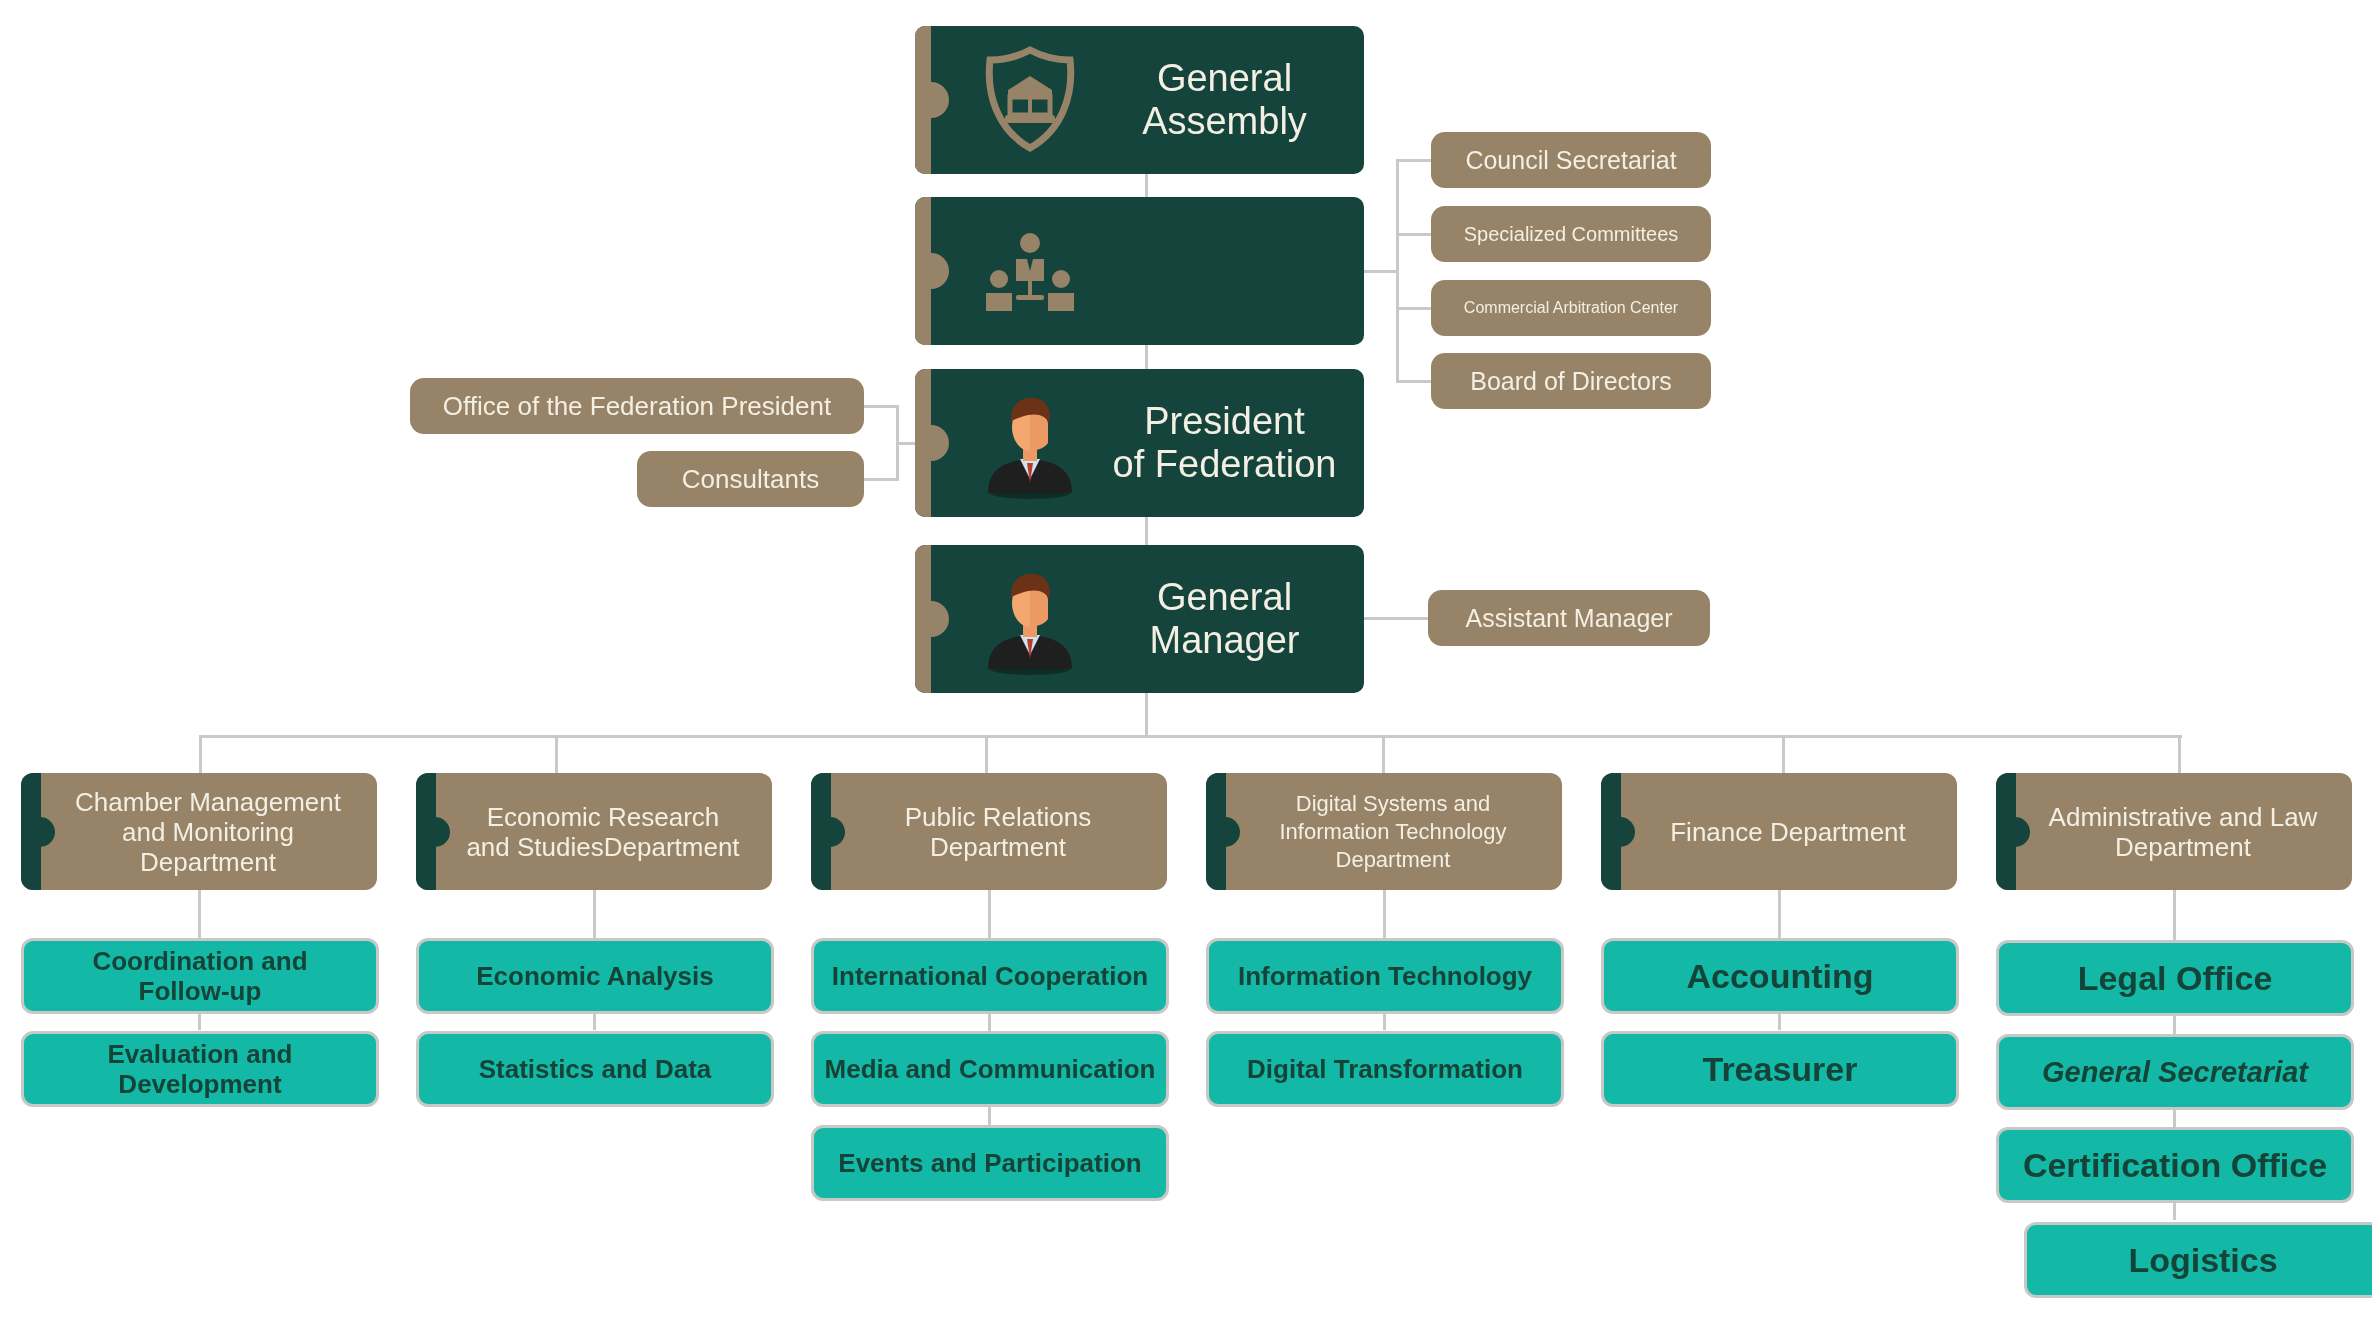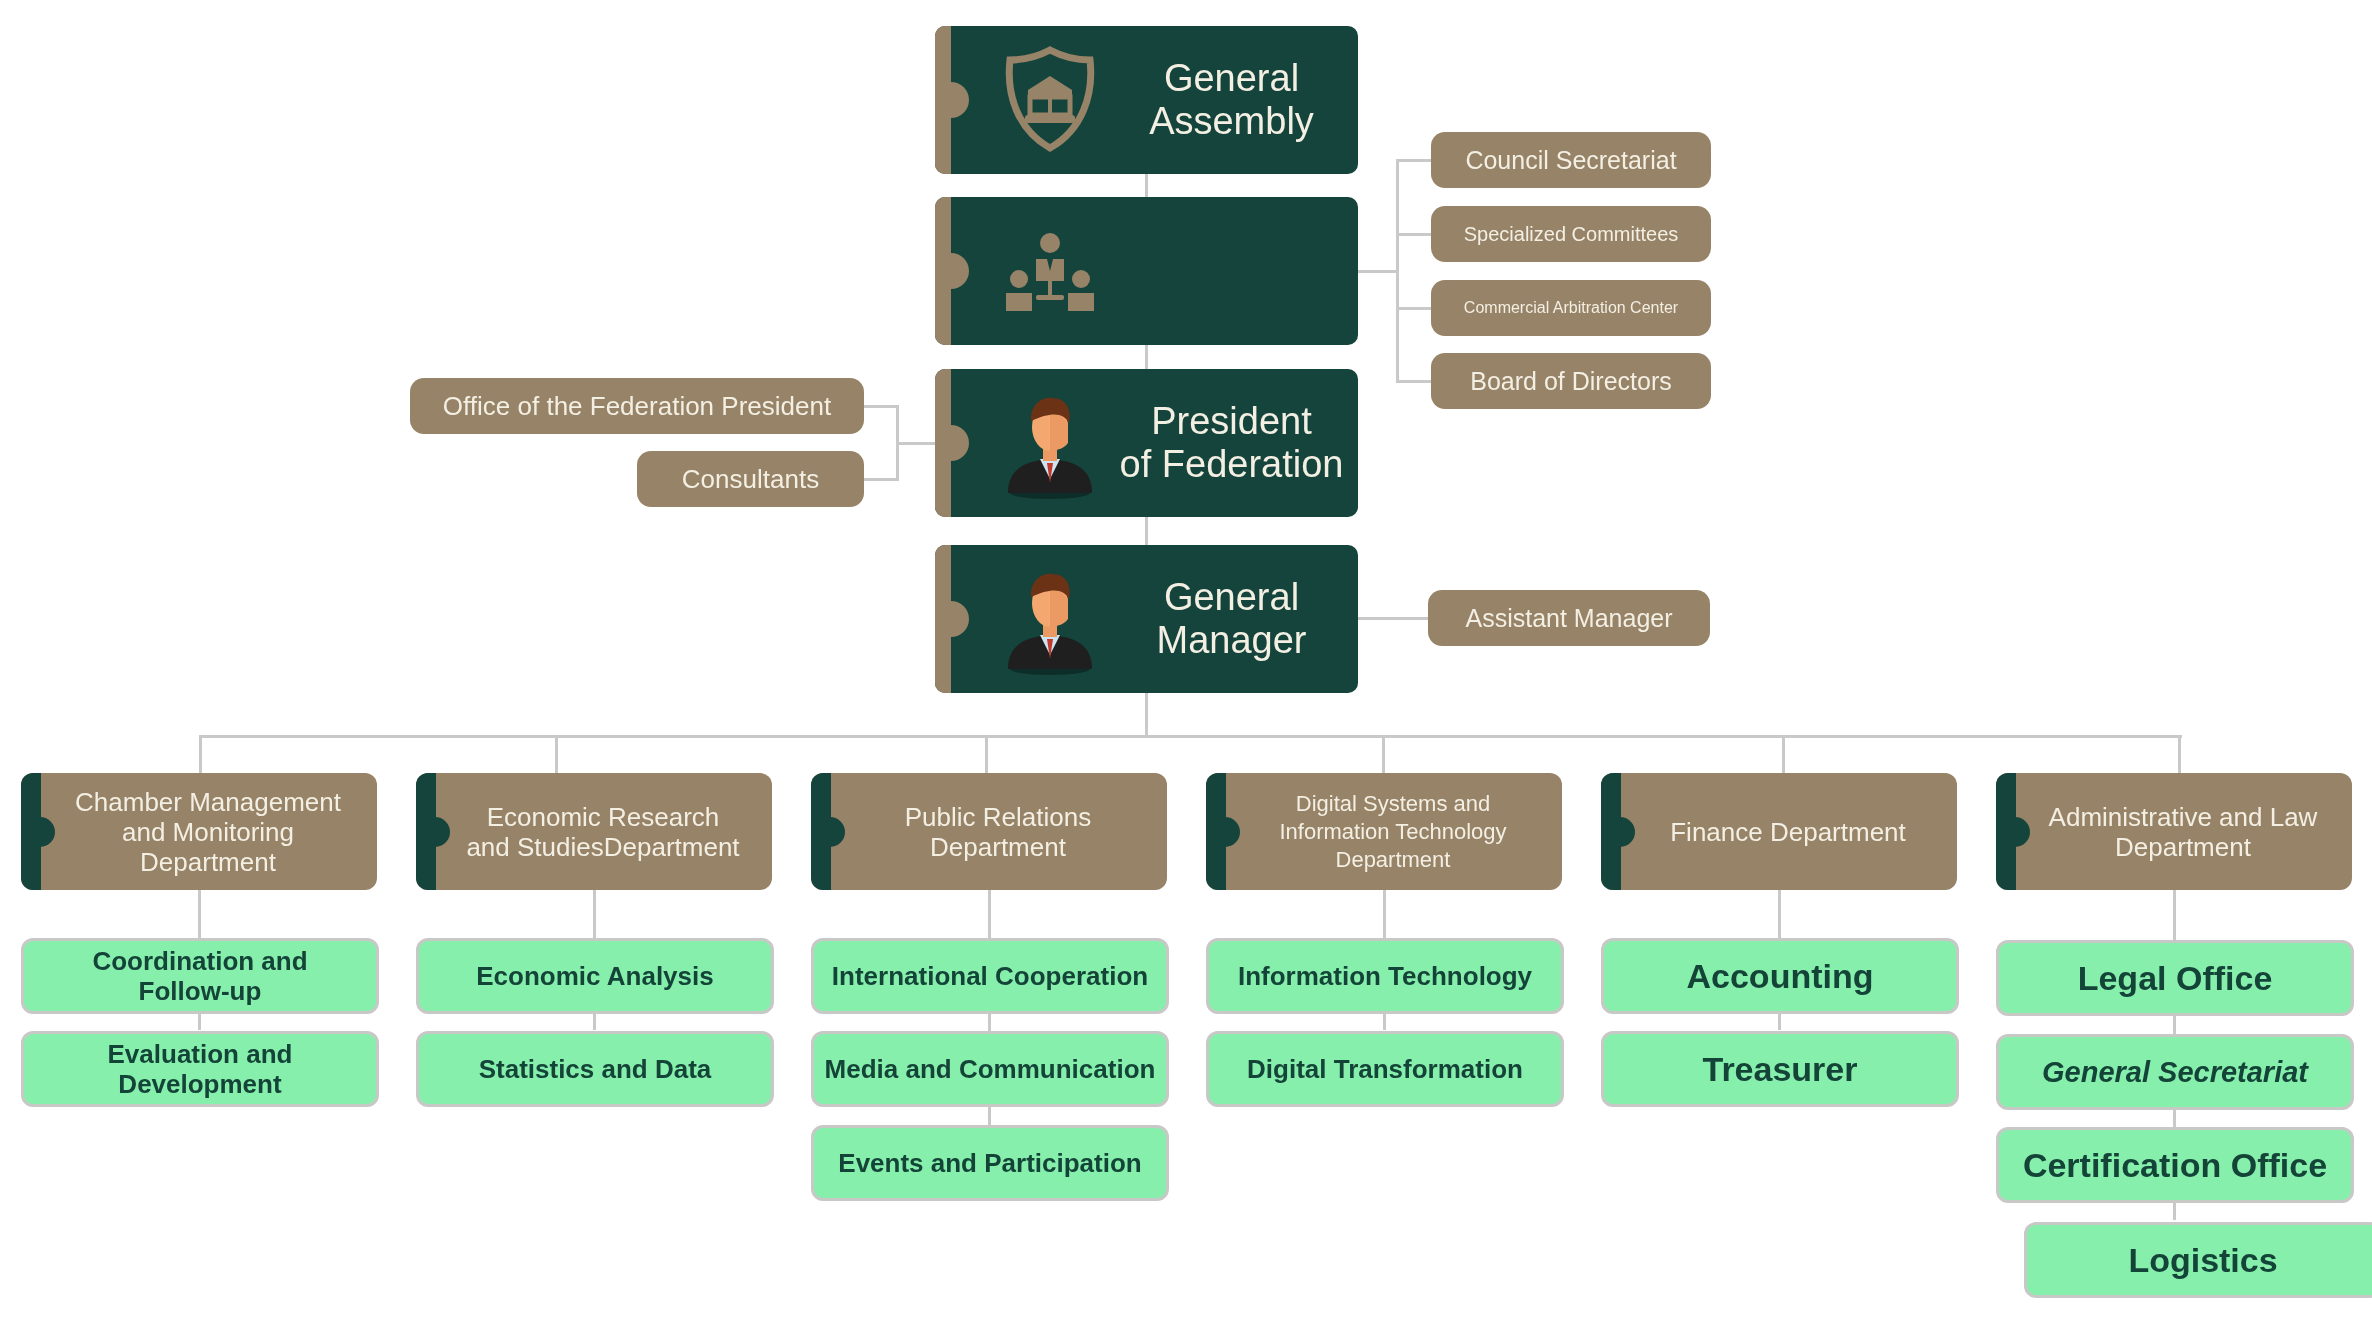--- a/index.html
+++ b/index.html
@@ -1,37 +1,37 @@
 <!DOCTYPE html>
 <html><head>
 <meta charset="utf-8">
 <style>
   html, body { margin:0; padding:0; background:#ffffff; }
   body { width:2372px; height:1321px; position:relative; overflow:hidden;
          font-family:"Liberation Sans", "DejaVu Sans", sans-serif; }
   .line { position:absolute; background:#c9c9c9; }
-  .exec { position:absolute; left:935px; width:423px; height:148px; background:#14443c;
-          border-radius:10px; overflow:hidden; }
+  .exec { position:absolute; left:915px; width:423px; height:148px; background:#14443c;
+          border-radius:10px; overflow:hidden;padding-left:26px; }
   .exec .stripe { position:absolute; left:0; top:0; bottom:0; width:16px; background:#978367; }
   .exec .notch { position:absolute; left:6px; top:50%; width:28px; height:36px; margin-top:-18px;
                  background:#978367; border-radius:0 18px 18px 0; }
   .exec .icon { position:absolute; left:55px; top:14px; width:120px; height:120px; }
   .exec .title { position:absolute; left:170px; right:0; top:0; bottom:0; display:flex; align-items:center;
                  justify-content:center; text-align:center; color:#f3efe3; font-size:38px; line-height:43px;
                  white-space:pre-line; }
   .tan { position:absolute; background:#978367; border-radius:14px; color:#f3efe3; display:flex;
          align-items:center; justify-content:center; text-align:center; }
   .dept { position:absolute; top:773px; width:356px; height:117px; background:#978367; border-radius:12px; overflow:hidden; }
   .dept .stripe { position:absolute; left:0; top:0; bottom:0; width:20px; background:#14443c; }
   .dept .notch { position:absolute; left:10px; top:50%; width:24px; height:30px; margin-top:-15px;
                  background:#14443c; border-radius:0 15px 15px 0; }
   .dept .title { position:absolute; left:22px; right:4px; top:0; bottom:0; display:flex; align-items:center;
                  justify-content:center; text-align:center; color:#f3efe3; font-size:26px; line-height:30px;
                  white-space:pre-line; }
-  .sub { position:absolute; width:352px; height:70px; background:#86efac; border:3px solid #c8c8c6;
+  .sub { position:absolute; width:352px; height:70px; background:#14b8a6; border:3px solid #c8c8c6;
          border-radius:12px; display:flex; align-items:center; justify-content:center; text-align:center;
          color:#144438; font-weight:bold; font-size:26px; line-height:30px; white-space:pre-line; }
   .sub.big { font-size:34px; }
 </style>
 </head>
 <body>
 
 <div class="line" style="left:1145px; top:174px; width:3px; height:563px;"></div>
 
 <div class="line" style="left:1358px; top:270px; width:40px; height:3px;"></div>

